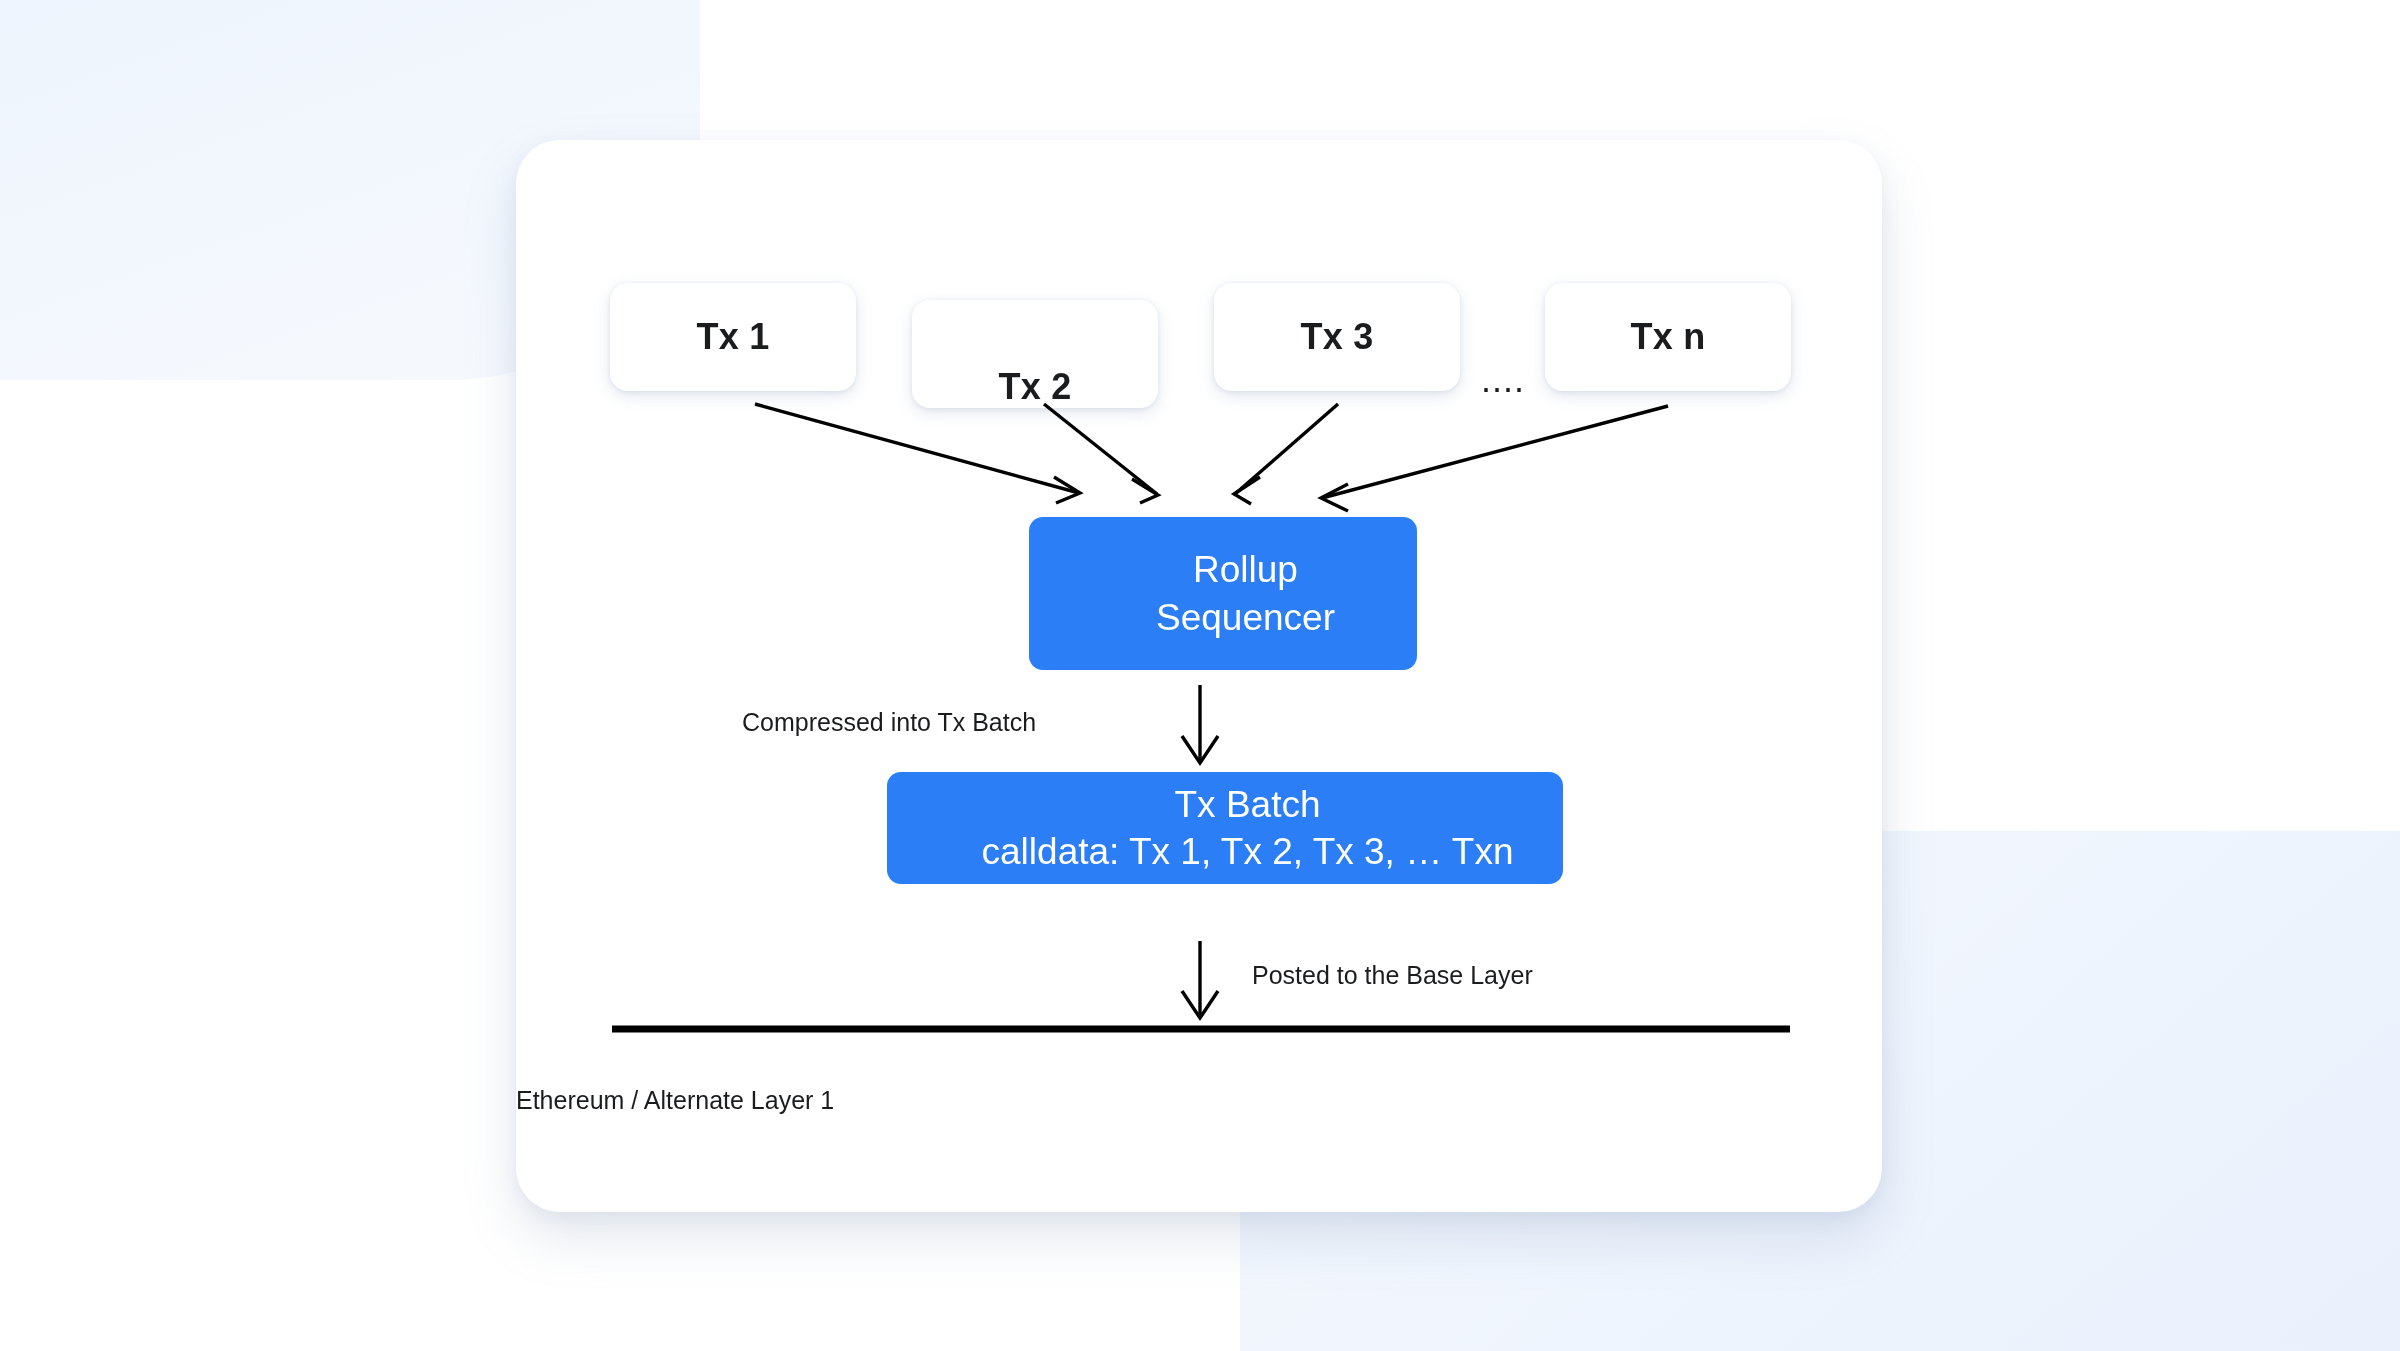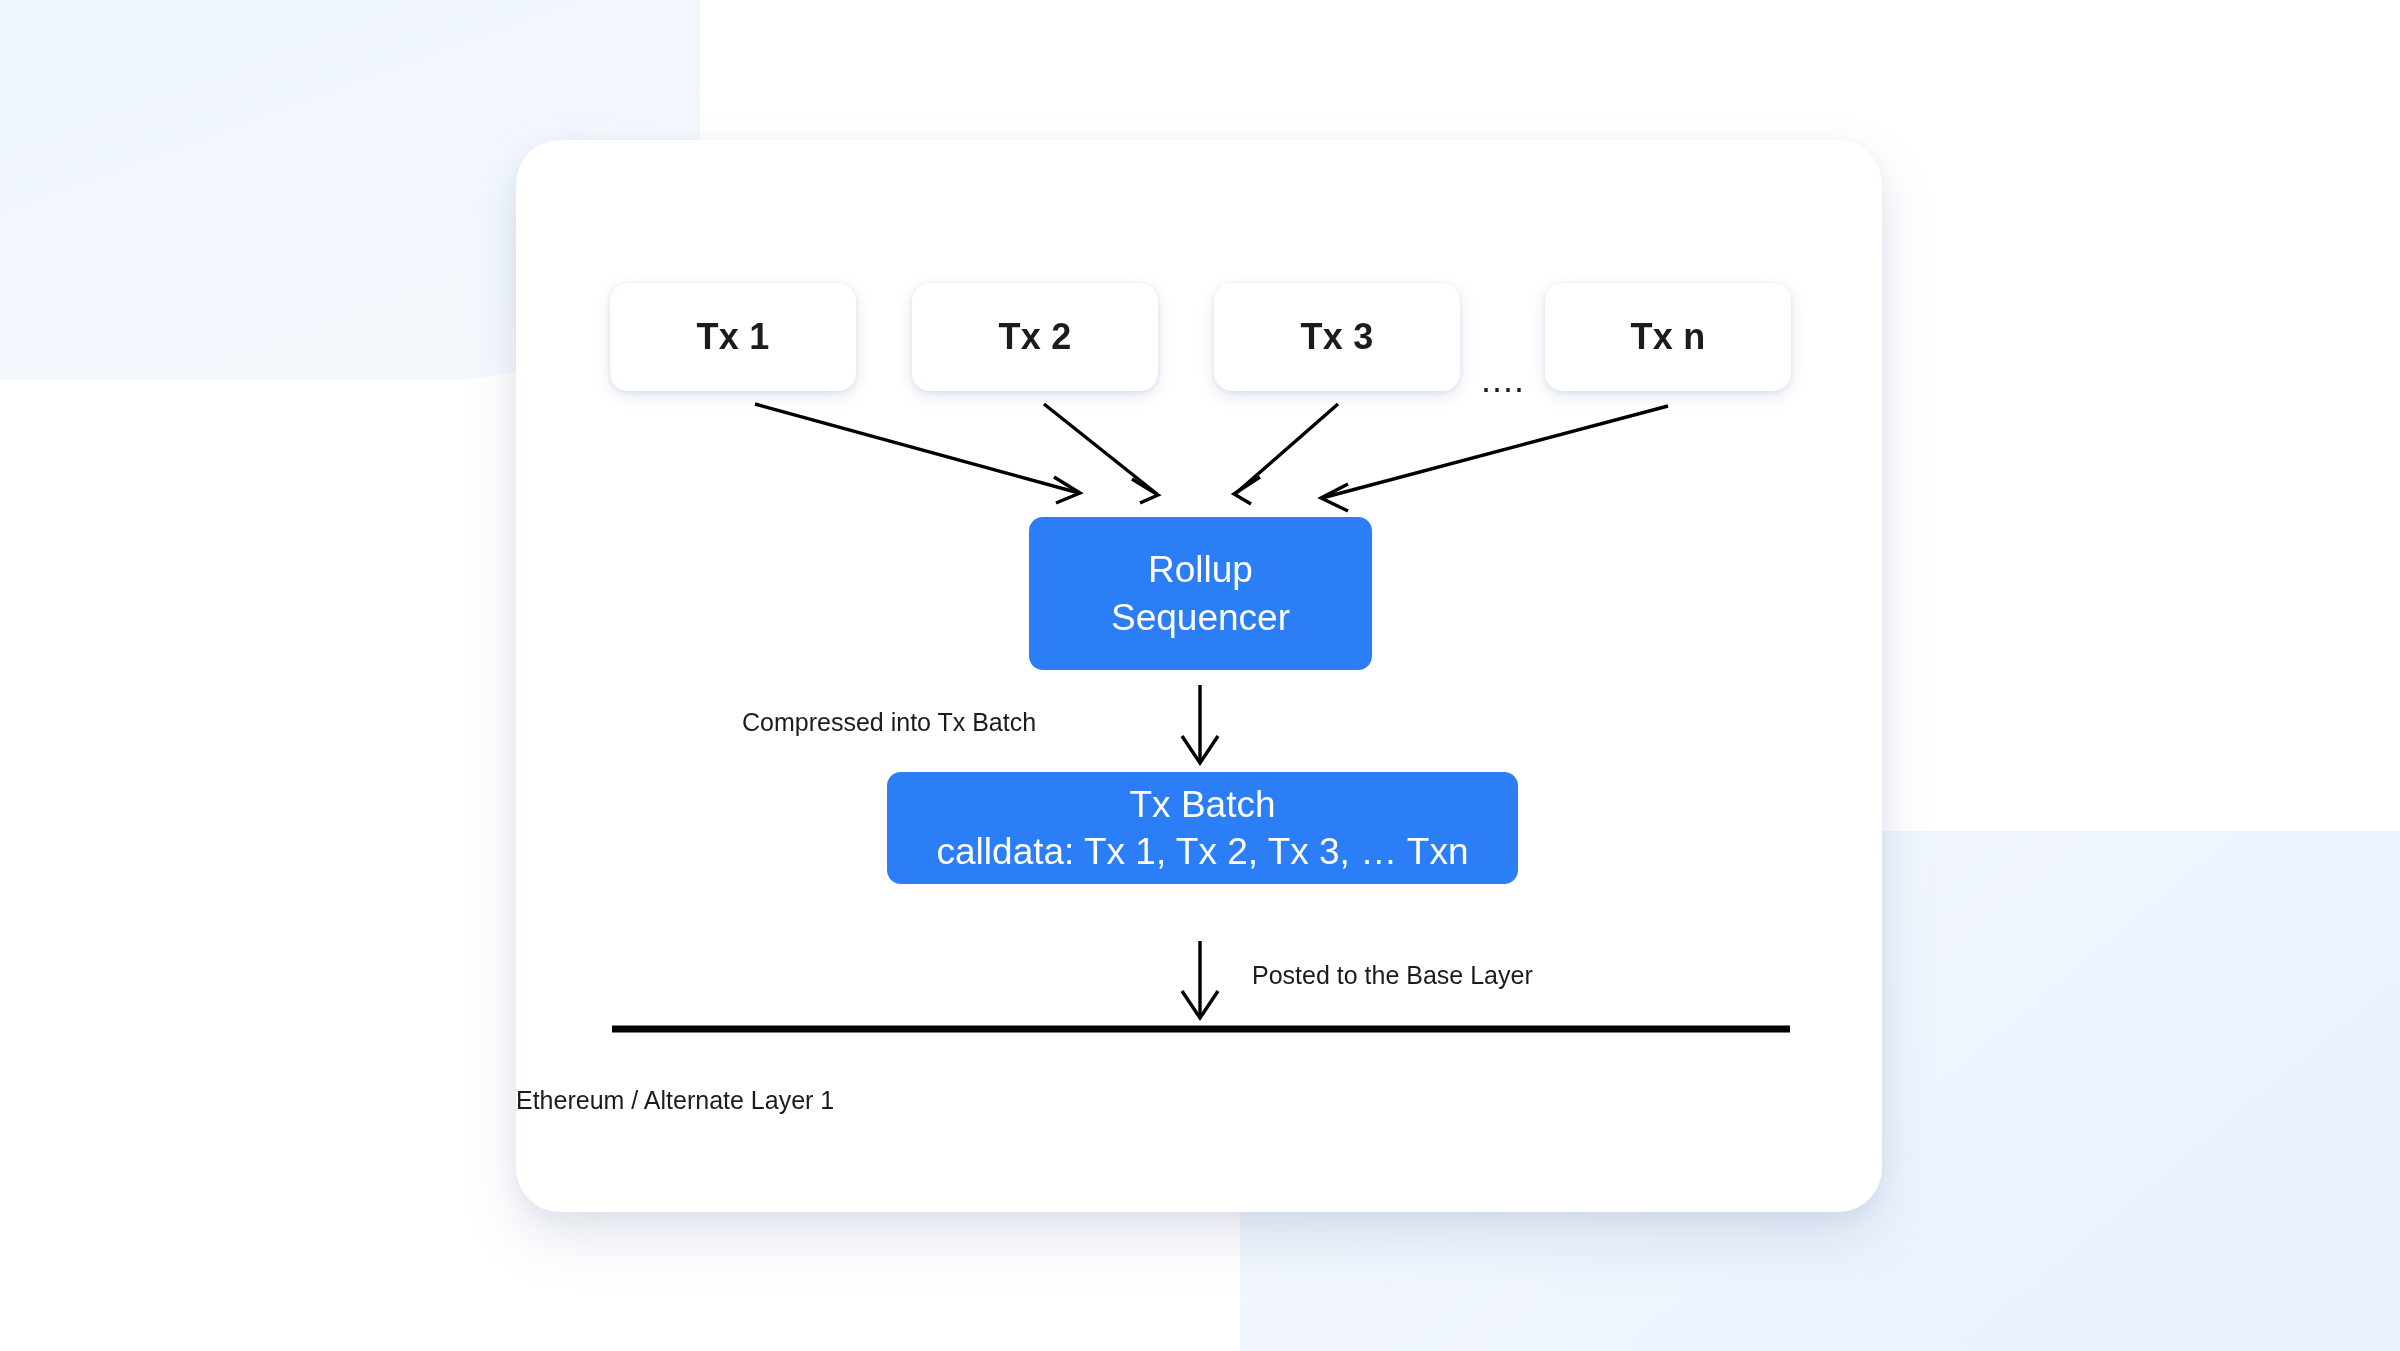--- a/index.html
+++ b/index.html
@@ -93,20 +93,21 @@
   .blue-box {
     position: absolute;
     background: #2b7ef5;
     border-radius: 14px;
     display: flex;
     flex-direction: column;
     align-items: center;
     justify-content: center;
     color: #ffffff;
     text-align: center;
+    padding-left: 45px;
   }
   #rollup-sequencer-box {
     left: 1029px;
     top: 517px;
     width: 343px;
     height: 153px;
     font-size: 37px;
     line-height: 1.28;
   }
   #tx-batch-box {
@@ -143,21 +144,21 @@
 <div id="bg-layer">
   <div class="blob" id="blob-topleft"></div>
   <div class="blob" id="blob-bottomright"></div>
 </div>
 
 <div id="diagram-card">
 
   <div class="tx-box" id="tx-box-0" style="left:94px; top:143px;">
     <span>Tx 1</span>
   </div>
-  <div class="tx-box" id="tx-box-1" style="left:396px; top:143px;">
+  <div class="tx-box" id="tx-box-1" style="left:396px; top:160px;align-items:flex-end;">
     <span>Tx 2</span>
   </div>
   <div class="tx-box" id="tx-box-2" style="left:698px; top:143px;">
     <span>Tx 3</span>
   </div>
   <div class="tx-box" id="tx-box-3" style="left:1029px; top:143px;">
     <span>Tx n</span>
   </div>
 
   <div id="ellipsis-dots" style="left:965px; top:222px;">....</div>

